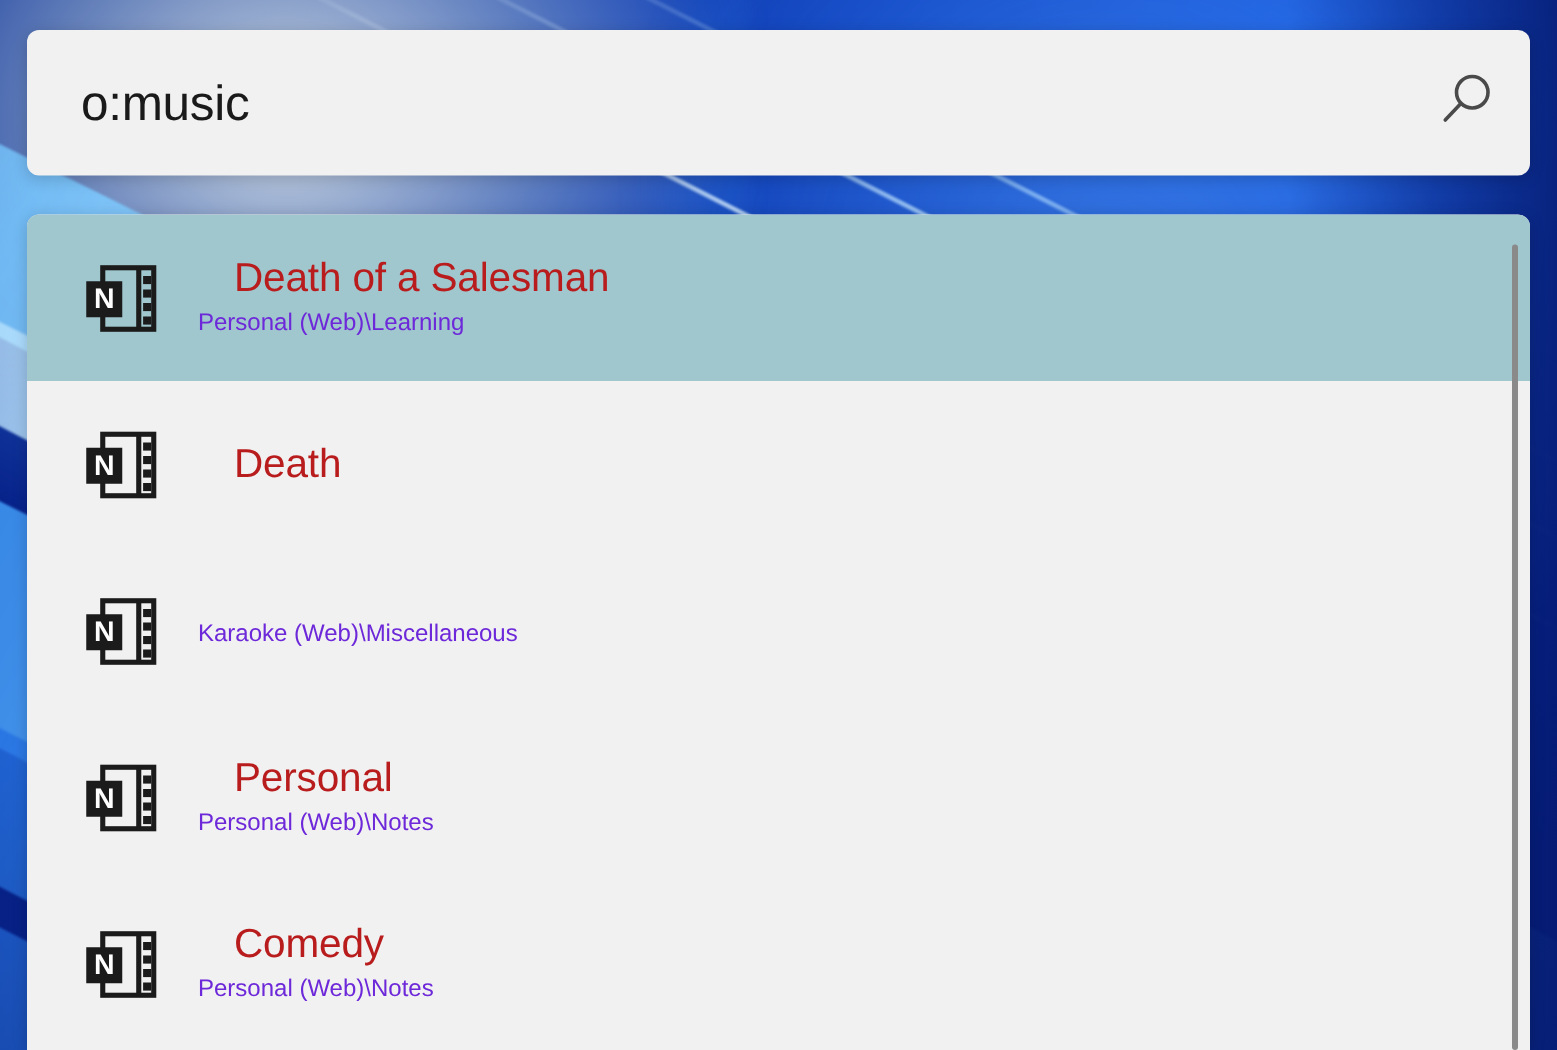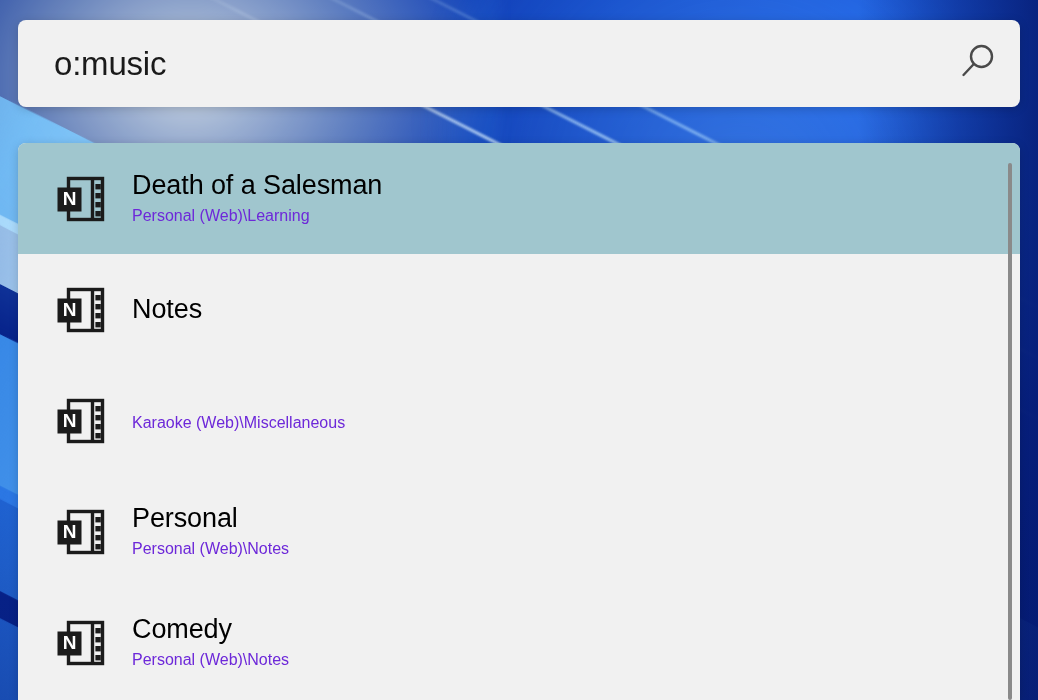--- a/index.html
+++ b/index.html
@@ -87,21 +87,21 @@
   }
   .wp-vignette-b {
     position: absolute; left: 0; bottom: 0; width: 1038px; height: 200px;
     background: linear-gradient(180deg, rgba(5,30,120,0) 0%, rgba(5,28,115,0.35) 100%);
   }
 
   
   #search-box {
     position: absolute;
     left: 18px; top: 20px;
-    width: 1002px; height: 87px;
+    width: 1002px; height: 97px;
     background: #f1f1f1;
     border-radius: 8px;
     display: flex;
     align-items: center;
     box-shadow: 0 2px 10px rgba(0,0,0,0.18);
   }
 
   #search-input {
     flex: 1 1 auto;
     border: none;
@@ -166,24 +166,25 @@
   .row-text {
     flex: 1 1 auto;
     min-width: 0;
     display: flex;
     flex-direction: column;
     justify-content: center;
   }
 
   .row-title {
     font-size: 27px;
-    color: #000000;
+    color: #b91c1c;
     line-height: 1.12;
     letter-spacing: -0.1px;
     white-space: nowrap;
+    margin-left: 24px;
   }
 
   .row-sub {
     font-size: 16px;
     color: #6d28d9;
     line-height: 1.35;
     margin-top: 5px;
     white-space: nowrap;
   }
 
@@ -273,21 +274,21 @@
         <rect x="41.4" y="10.0" width="5.4" height="5.4" fill="#1b1b1b"></rect>
         <rect x="41.4" y="19.0" width="5.4" height="5.4" fill="#1b1b1b"></rect>
         <rect x="41.4" y="28.0" width="5.4" height="5.4" fill="#1b1b1b"></rect>
         <rect x="41.4" y="37.0" width="5.4" height="5.4" fill="#1b1b1b"></rect>
 
         <rect x="3.5" y="13.5" width="24" height="24" fill="#1b1b1b"></rect>
         <text x="15.5" y="31.4" font-family="'Liberation Sans', sans-serif" font-size="19" font-weight="bold" fill="#ffffff" text-anchor="middle">N</text>
       </svg>
     </span>
     <span class="row-text">
-      <span class="row-title">Notes</span>
+      <span class="row-title">Death</span>
     </span>
   </div>
         <div class="result-row">
     <span class="row-icon">
       <svg width="56" height="50" viewBox="0 0 56 50" aria-hidden="true">
 
         <rect x="14.5" y="4.5" width="34" height="41" fill="none" stroke="#1b1b1b" stroke-width="3.4"></rect>
 
         <line x1="38.5" y1="4.5" x2="38.5" y2="45.5" stroke="#1b1b1b" stroke-width="3.4"></line>
 

